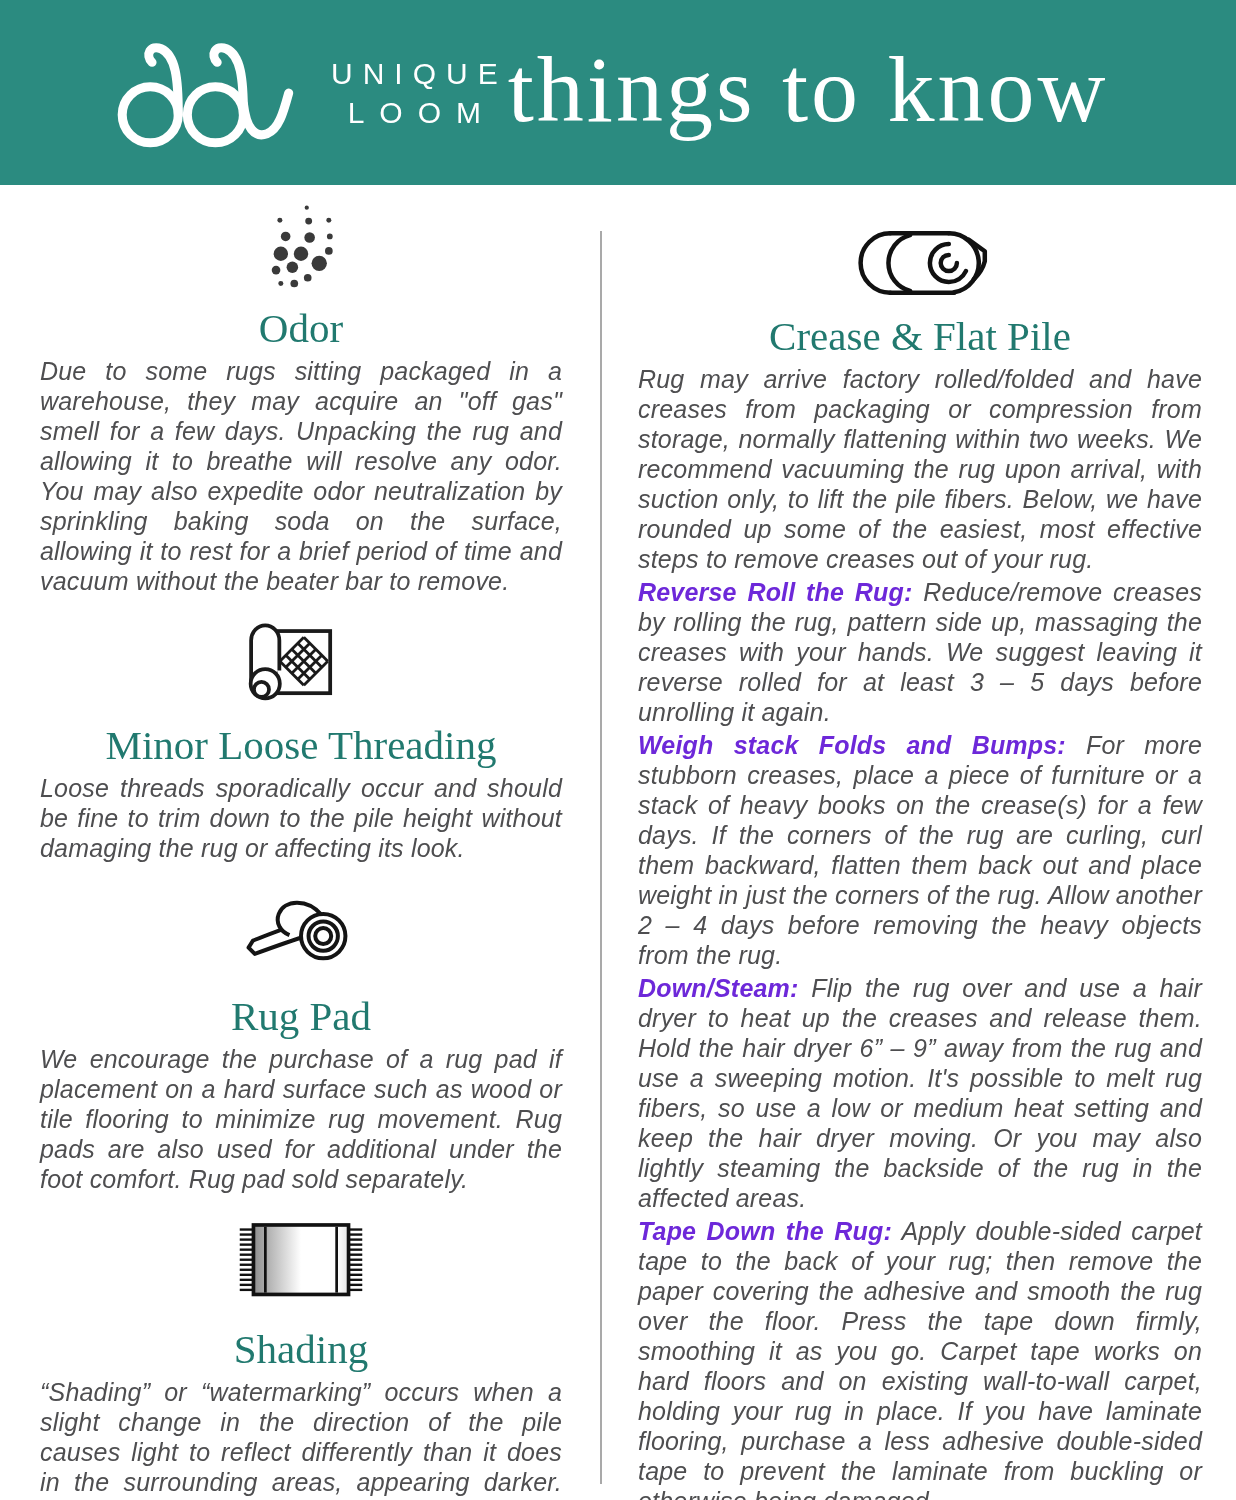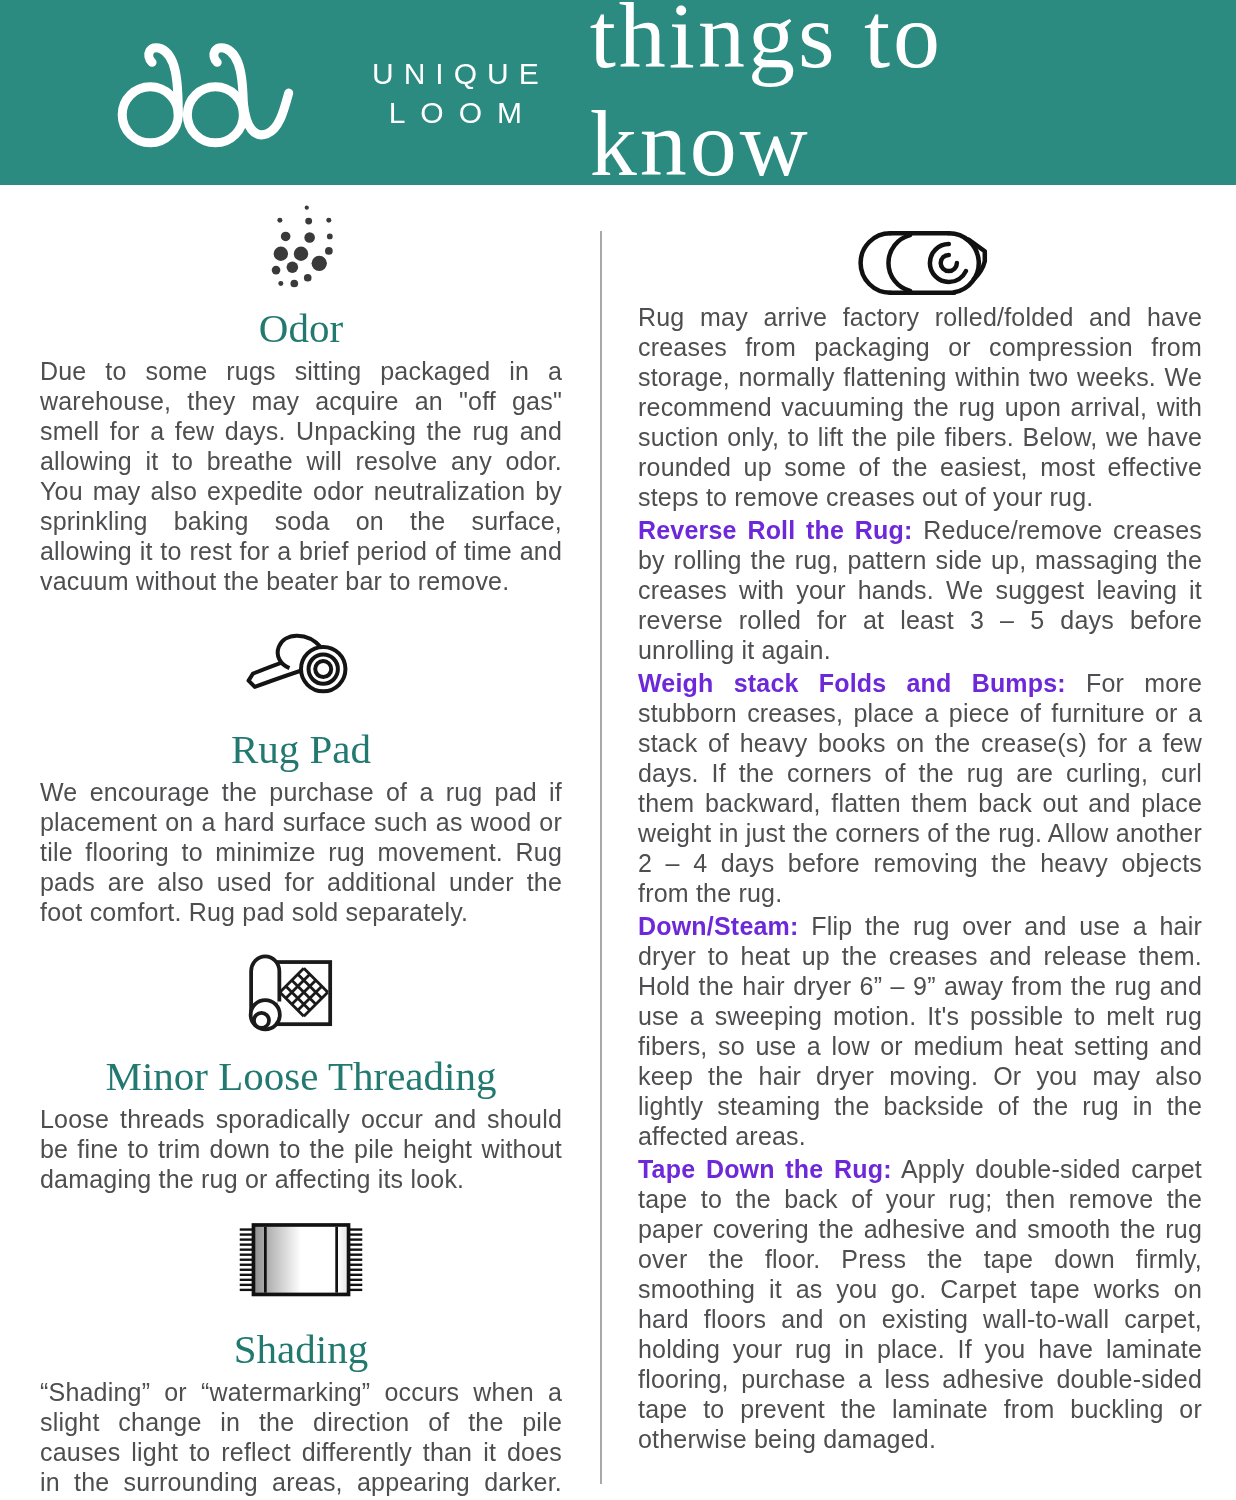--- a/index.html
+++ b/index.html
@@ -3,21 +3,21 @@
 <meta charset="utf-8">
 <style>
   html,body{margin:0;padding:0;background:#e9e9e9;}
   .page{
     width:1236px;height:1500px;background:#ffffff;overflow:hidden;
     font-family:"Liberation Sans",sans-serif;position:relative;margin:0 auto;
   }
   
   .band{
     height:185px;background:#2b8b80;display:flex;align-items:center;
-    padding:0 55px 0 105px;box-sizing:border-box;gap:41px;
+    padding:0 55px 0 105px;box-sizing:border-box;
   }
   .logo-icon{width:190px;flex:0 0 auto;margin-top:6px;}
   .brand{
     color:#ffffff;margin-left:26px;flex:0 0 auto;text-align:center;
     font-size:30px;line-height:39px;font-weight:400;
   }
   .brand .l1{letter-spacing:10px;text-indent:10px;}
   .brand .l2{letter-spacing:15px;text-indent:15px;}
   .band-title{
     flex:1;color:#ffffff;
@@ -29,21 +29,21 @@
   .col-left{width:522px;flex:0 0 auto;}
   .divider{width:2px;background:#a9a9a9;margin:46px 36px 0 38px;flex:0 0 auto;}
   .col-right{flex:1;min-width:0;}
   .icon-wrap{display:flex;align-items:center;justify-content:center;}
   h2{
     font-family:"Liberation Serif",serif;font-weight:400;color:#21796f;
     font-size:41px;line-height:50px;text-align:center;margin:0;
   }
   p.body{
     font-size:25px;line-height:30px;color:#4e4e50;text-align:justify;
-    margin:3px 0 0 0;letter-spacing:0.2px;
+    margin:3px 0 0 0;letter-spacing:0.2px;font-style:italic;
   }
   p.body b{color:#6d28d9;font-weight:700;}
   
   .sec-odor .icon-wrap{margin-top:14px;height:98px;}
   .sec-odor h2{margin-top:6px;}
   .sec-threading{margin-top:20px;}
   .sec-threading .icon-wrap{height:96px;}
   .sec-threading h2{margin-top:8px;}
   .sec-rugpad{margin-top:26px;}
   .sec-rugpad .icon-wrap{height:80px;}
@@ -98,34 +98,20 @@
               <circle cx="79" cy="66" r="8"></circle>
             <circle cx="39" cy="87" r="2.6"></circle>
               <circle cx="53" cy="87" r="4"></circle>
               <circle cx="67" cy="81" r="4"></circle>
           </svg>
         </div>
         <h2>Odor</h2>
         <p class="body">Due to some rugs sitting packaged in a warehouse, they may acquire an "off gas" smell for a few days. Unpacking the rug and allowing it to breathe will resolve any odor. You may also expedite odor neutralization by sprinkling baking soda on the surface, allowing it to rest for a brief period of time and vacuum without the beater bar to remove.</p>
       </div>
 
-      <div class="section sec-rugpad">
-        <div class="icon-wrap">
-          <svg width="120" height="80" viewBox="0 0 130 90" fill="none" stroke="#141414" stroke-width="4.5" stroke-linejoin="round">
-            <path d="M64,38 C42,46 20,54 11,58 L6,66 L13,73 C32,66 54,58 74,52 Z" fill="#ffffff"></path>
-            <path d="M88,29 C72,10 46,12 40,28 C36,38 42,48 52,52" fill="#ffffff"></path>
-            <circle cx="90" cy="53" r="25" fill="#ffffff"></circle>
-            <circle cx="90" cy="53" r="16.5"></circle>
-            <circle cx="90" cy="53" r="9"></circle>
-          </svg>
-        </div>
-        <h2>Rug Pad</h2>
-        <p class="body">We encourage the purchase of a rug pad if placement on a hard surface such as wood or tile flooring to minimize rug movement. Rug pads are also used for additional under the foot comfort. Rug pad sold separately.</p>
-      </div>
-
       <div class="section sec-threading">
         <div class="icon-wrap">
           <svg width="124" height="96" viewBox="0 0 130 102" fill="none" stroke="#1a1a1a" stroke-width="4">
             <rect x="38" y="16" width="58" height="66" fill="#ffffff"></rect>
             <path d="M12,72 L12,26 A15,16 0 0 1 42,26 L42,58" fill="#ffffff"></path>
             <circle cx="27" cy="72" r="15.5" fill="#ffffff"></circle>
             <circle cx="23" cy="78" r="8" fill="#ffffff"></circle>
             <g stroke-width="3" transform="rotate(45 68 48)">
               <line x1="50" y1="30" x2="50" y2="66"></line>
                 <line x1="59" y1="30" x2="59" y2="66"></line>
@@ -135,20 +121,34 @@
               <line x1="50" y1="30" x2="86" y2="30"></line>
                 <line x1="50" y1="39" x2="86" y2="39"></line>
               <line x1="50" y1="48" x2="86" y2="48"></line>
                 <line x1="50" y1="57" x2="86" y2="57"></line>
               <line x1="50" y1="66" x2="86" y2="66"></line>
             </g>
           </svg>
         </div>
         <h2>Minor Loose Threading</h2>
         <p class="body">Loose threads sporadically occur and should be fine to trim down to the pile height without damaging the rug or affecting its look.</p>
+      </div>
+
+      <div class="section sec-rugpad">
+        <div class="icon-wrap">
+          <svg width="120" height="80" viewBox="0 0 130 90" fill="none" stroke="#141414" stroke-width="4.5" stroke-linejoin="round">
+            <path d="M64,38 C42,46 20,54 11,58 L6,66 L13,73 C32,66 54,58 74,52 Z" fill="#ffffff"></path>
+            <path d="M88,29 C72,10 46,12 40,28 C36,38 42,48 52,52" fill="#ffffff"></path>
+            <circle cx="90" cy="53" r="25" fill="#ffffff"></circle>
+            <circle cx="90" cy="53" r="16.5"></circle>
+            <circle cx="90" cy="53" r="9"></circle>
+          </svg>
+        </div>
+        <h2>Rug Pad</h2>
+        <p class="body">We encourage the purchase of a rug pad if placement on a hard surface such as wood or tile flooring to minimize rug movement. Rug pads are also used for additional under the foot comfort. Rug pad sold separately.</p>
       </div>
 
       <div class="section sec-shading">
         <div class="icon-wrap">
           <svg width="128" height="88" viewBox="0 0 140 95">
             <defs>
               <linearGradient id="rugshade" x1="0" y1="0" x2="1" y2="0">
                 <stop offset="0" stop-color="#8f8f8f"></stop>
                 <stop offset="0.5" stop-color="#ffffff"></stop>
                 <stop offset="0.88" stop-color="#ffffff"></stop>
@@ -204,20 +204,21 @@
             <path d="M47,7 L112,7"></path>
             <path d="M47,73 L118,73"></path>
             <path d="M47,7 A33,33 0 0 0 47,73"></path>
             <path d="M69,9 A32,32 0 0 0 69,71"></path>
             <path d="M112,7 A33,33 0 0 1 118,72.5"></path>
             <path d="M112,19 A21,21 0 1 0 112,61 A21,21 0 0 0 131,49"></path>
             <path d="M112,31 A9,9 0 1 0 121,40"></path>
             <path d="M134,14 L152,27 L152,38 C150,46 146,52 140,58"></path>
           </svg>
         </div>
+        <h2>Crease &amp; Flat Pile</h2>
         <p class="body">Rug may arrive factory rolled/folded and have creases from packaging or compression from storage, normally flattening within two weeks. We recommend vacuuming the rug upon arrival, with suction only, to lift the pile fibers. Below, we have rounded up some of the easiest, most effective steps to remove creases out of your rug.</p>
       </div>
 
       <p class="body tip"><b>Reverse Roll the Rug:</b> <span>Reduce/remove creases by rolling the rug, pattern side up, massaging the creases with your hands. We suggest leaving it reverse rolled for at least 3 – 5 days before unrolling it again.</span></p>
 
       <p class="body tip"><b>Weigh stack Folds and Bumps:</b> <span>For more stubborn creases, place a piece of furniture or a stack of heavy books on the crease(s) for a few days. If the corners of the rug are curling, curl them backward, flatten them back out and place weight in just the corners of the rug. Allow another 2 – 4 days before removing the heavy objects from the rug.</span></p>
 
       <p class="body tip"><b>Down/Steam:</b> <span>Flip the rug over and use a hair dryer to heat up the creases and release them. Hold the hair dryer 6” – 9” away from the rug and use a sweeping motion. It's possible to melt rug fibers, so use a low or medium heat setting and keep the hair dryer moving. Or you may also lightly steaming the backside of the rug in the affected areas.</span></p>
 
       <p class="body tip"><b>Tape Down the Rug:</b> <span>Apply double-sided carpet tape to the back of your rug; then remove the paper covering the adhesive and smooth the rug over the floor. Press the tape down firmly, smoothing it as you go. Carpet tape works on hard floors and on existing wall-to-wall carpet, holding your rug in place. If you have laminate flooring, purchase a less adhesive double-sided tape to prevent the laminate from buckling or otherwise being damaged.</span></p>

